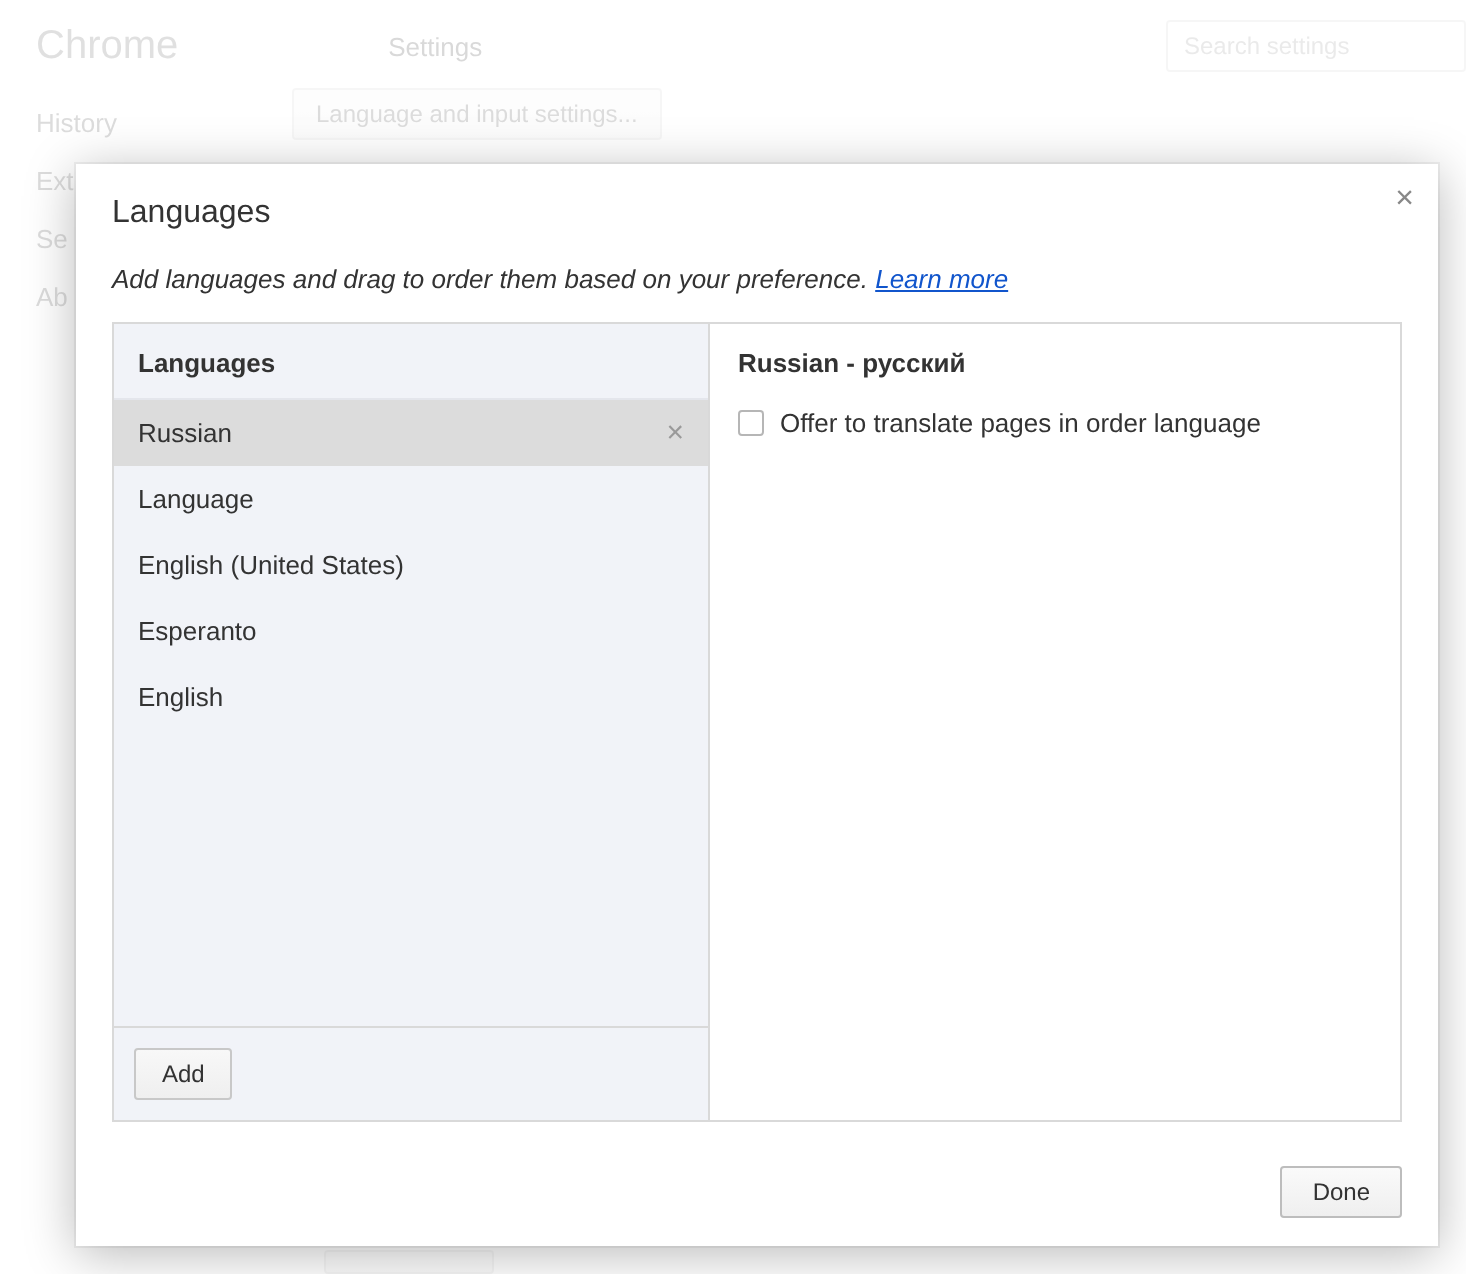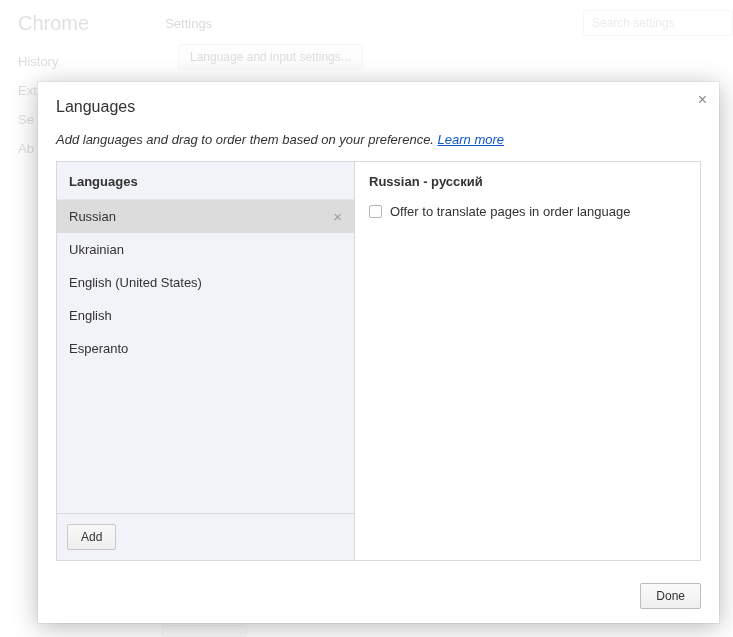--- a/index.html
+++ b/index.html
@@ -20,21 +20,21 @@
     
     .bg {
       position: absolute;
       inset: 0;
       padding: 12px 0 0 18px;
       opacity: 0.45;
     }
     .bg-header-row {
       display: flex;
       align-items: center;
-      gap: 76px;
+      gap: 105px;
       margin-bottom: 24px;
     }
     .bg-app {
       font-size: 20px;
       color: #6b6b6b;
     }
     .bg-title {
       font-size: 13px;
       color: #444;
     }
@@ -57,21 +57,21 @@
       left: 18px;
       top: 54px;
       font-size: 13px;
       color: #555;
     }
     .bg-sidebar div {
       margin-bottom: 14px;
     }
     .bg-lang-btn {
       position: absolute;
-      left: 178px;
+      left: 146px;
       top: 44px;
       border: 1px solid #d6d6d6;
       background: linear-gradient(#f8f8f8, #efefef);
       padding: 5px 11px;
       font-size: 12px;
       border-radius: 2px;
       color: #555;
     }
     .bg-bottom-btn {
       position: absolute;
@@ -265,33 +265,33 @@
     <div class="left-panel">
       <div class="left-header">Languages</div>
       <div class="lang-list">
 
         <div class="lang-item selected">
           <span>Russian</span>
           <span class="remove">×</span>
         </div>
 
         <div class="lang-item">
-          <span>Ukrainian</span>
+          <span>Language</span>
         </div>
 
         <div class="lang-item">
           <span>English (United States)</span>
         </div>
 
         <div class="lang-item">
+          <span>Esperanto</span>
+        </div>
+
+        <div class="lang-item">
           <span>English</span>
-        </div>
-
-        <div class="lang-item">
-          <span>Esperanto</span>
         </div>
 
       </div>
       <div class="left-footer">
         <button class="add-btn">Add</button>
       </div>
     </div>
 
     <div class="right-panel">
       <div class="right-header">Russian - русский</div>

